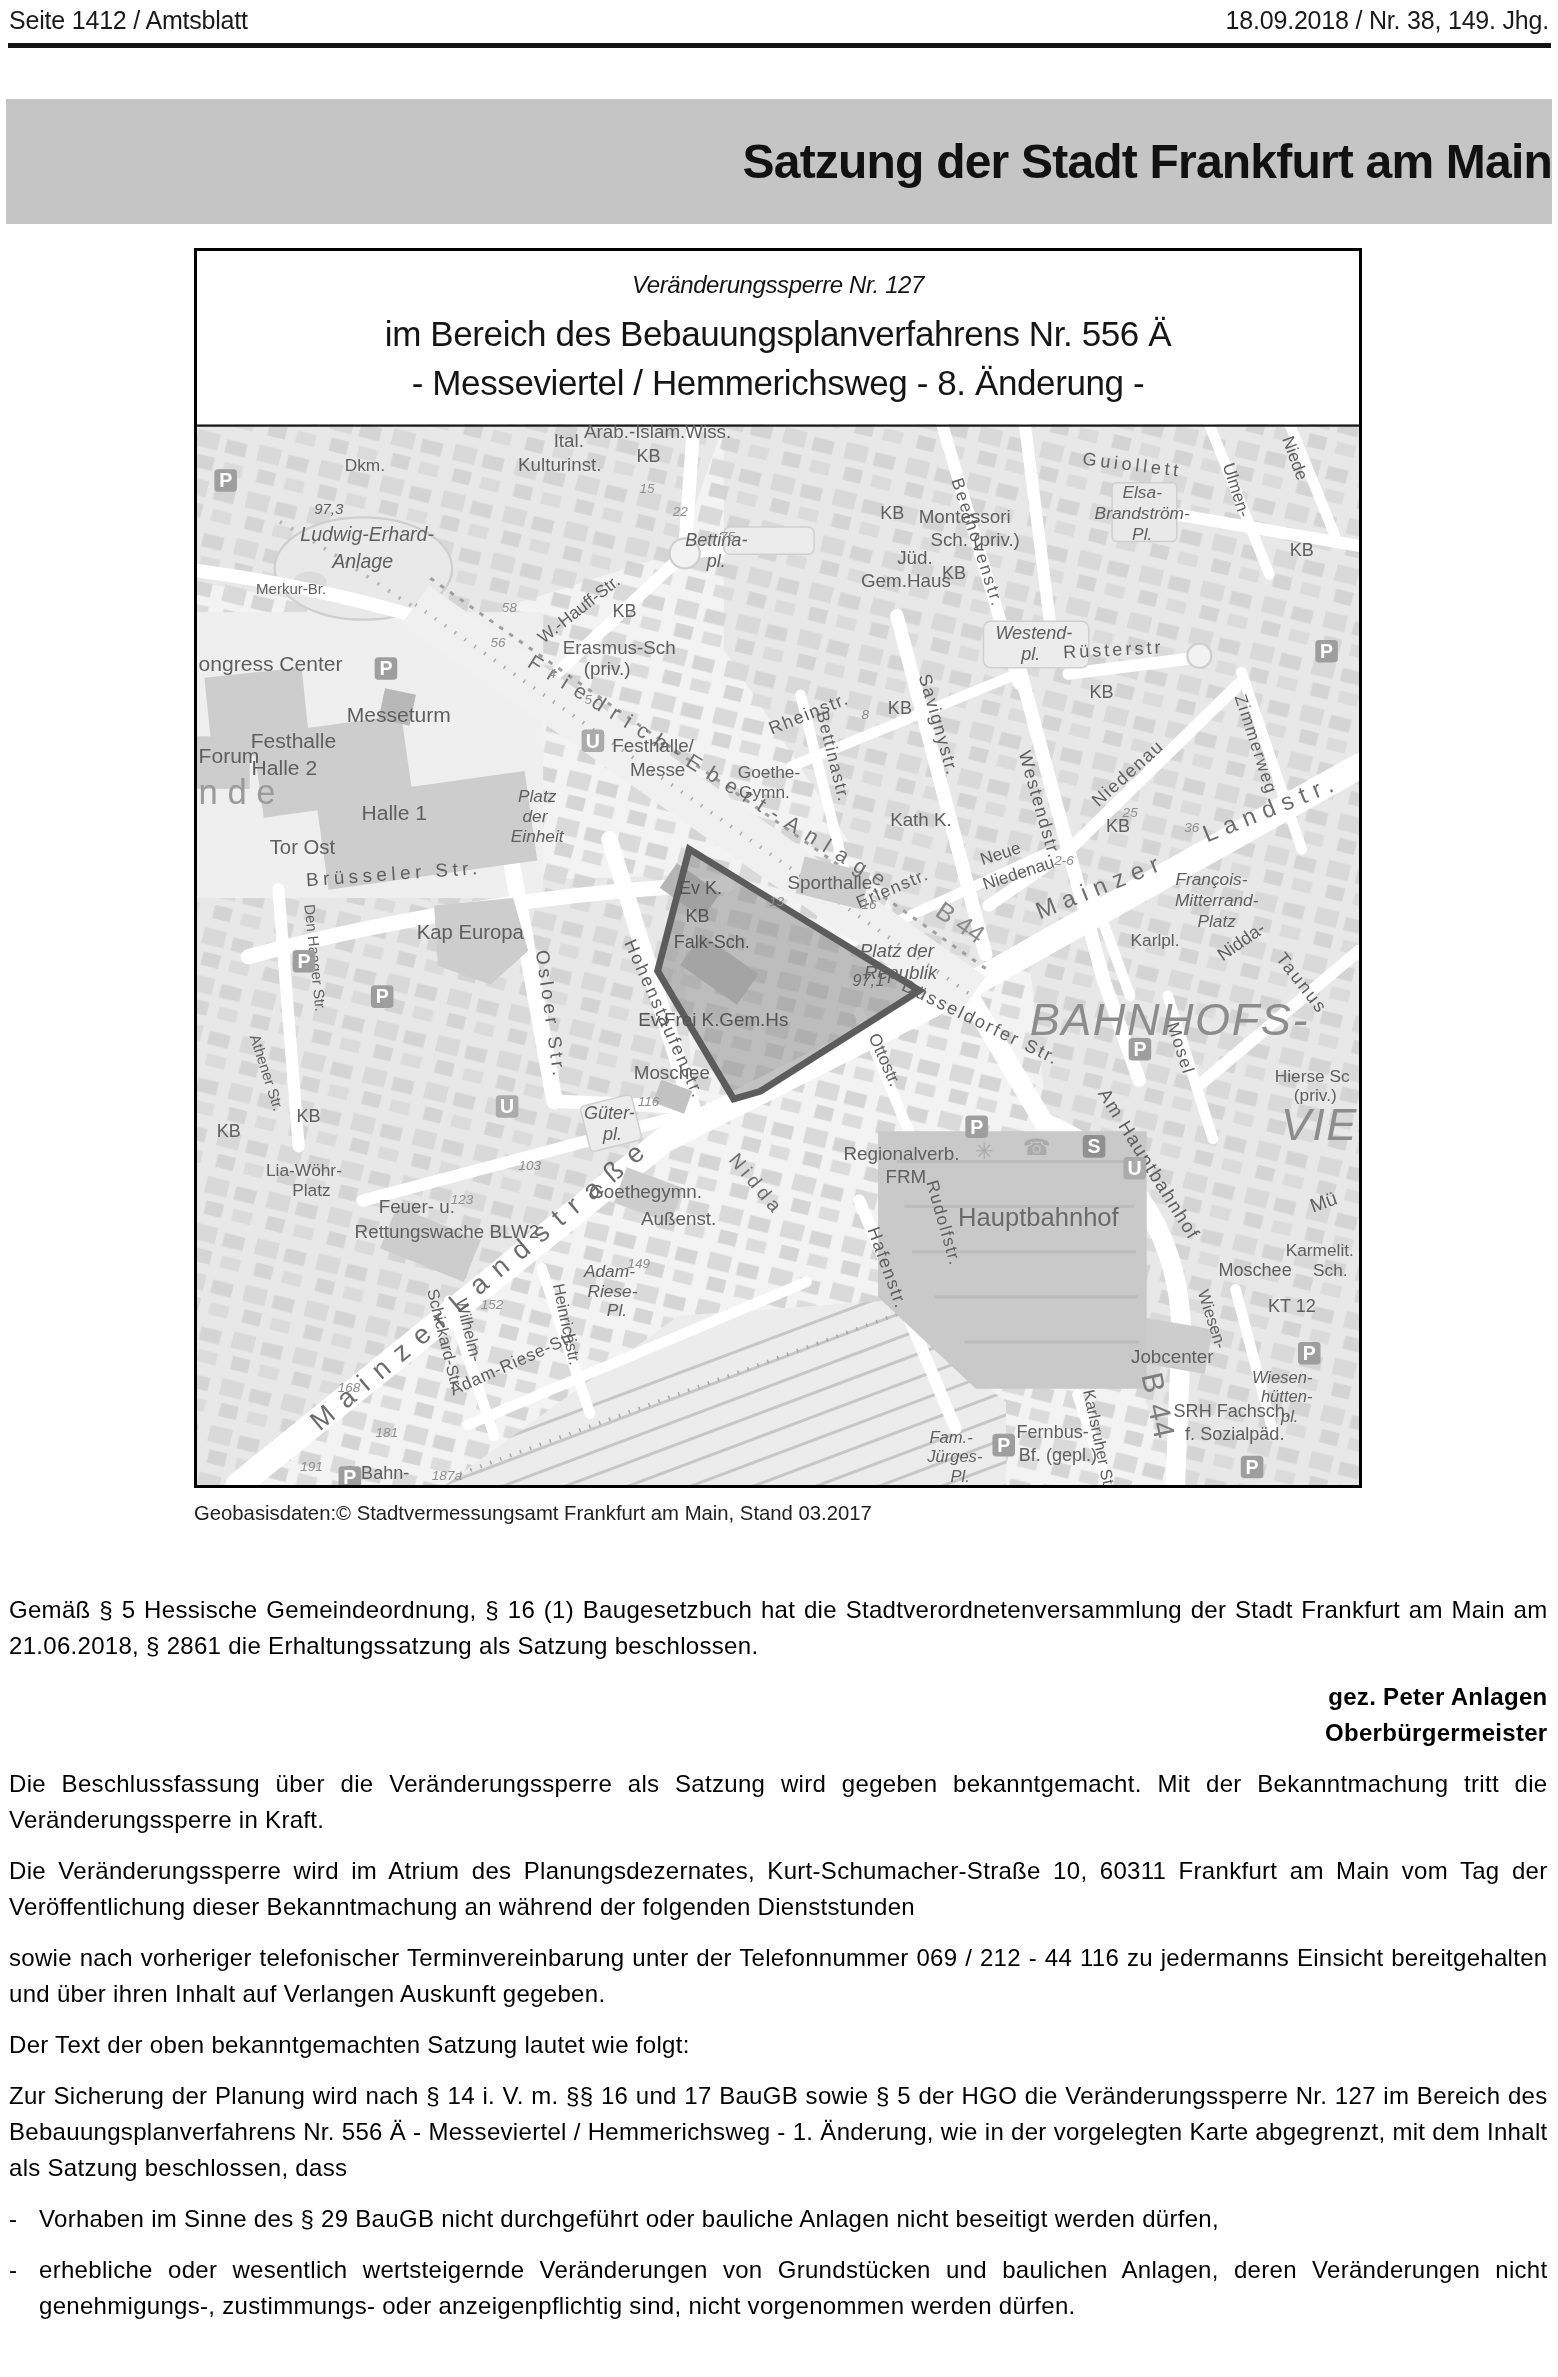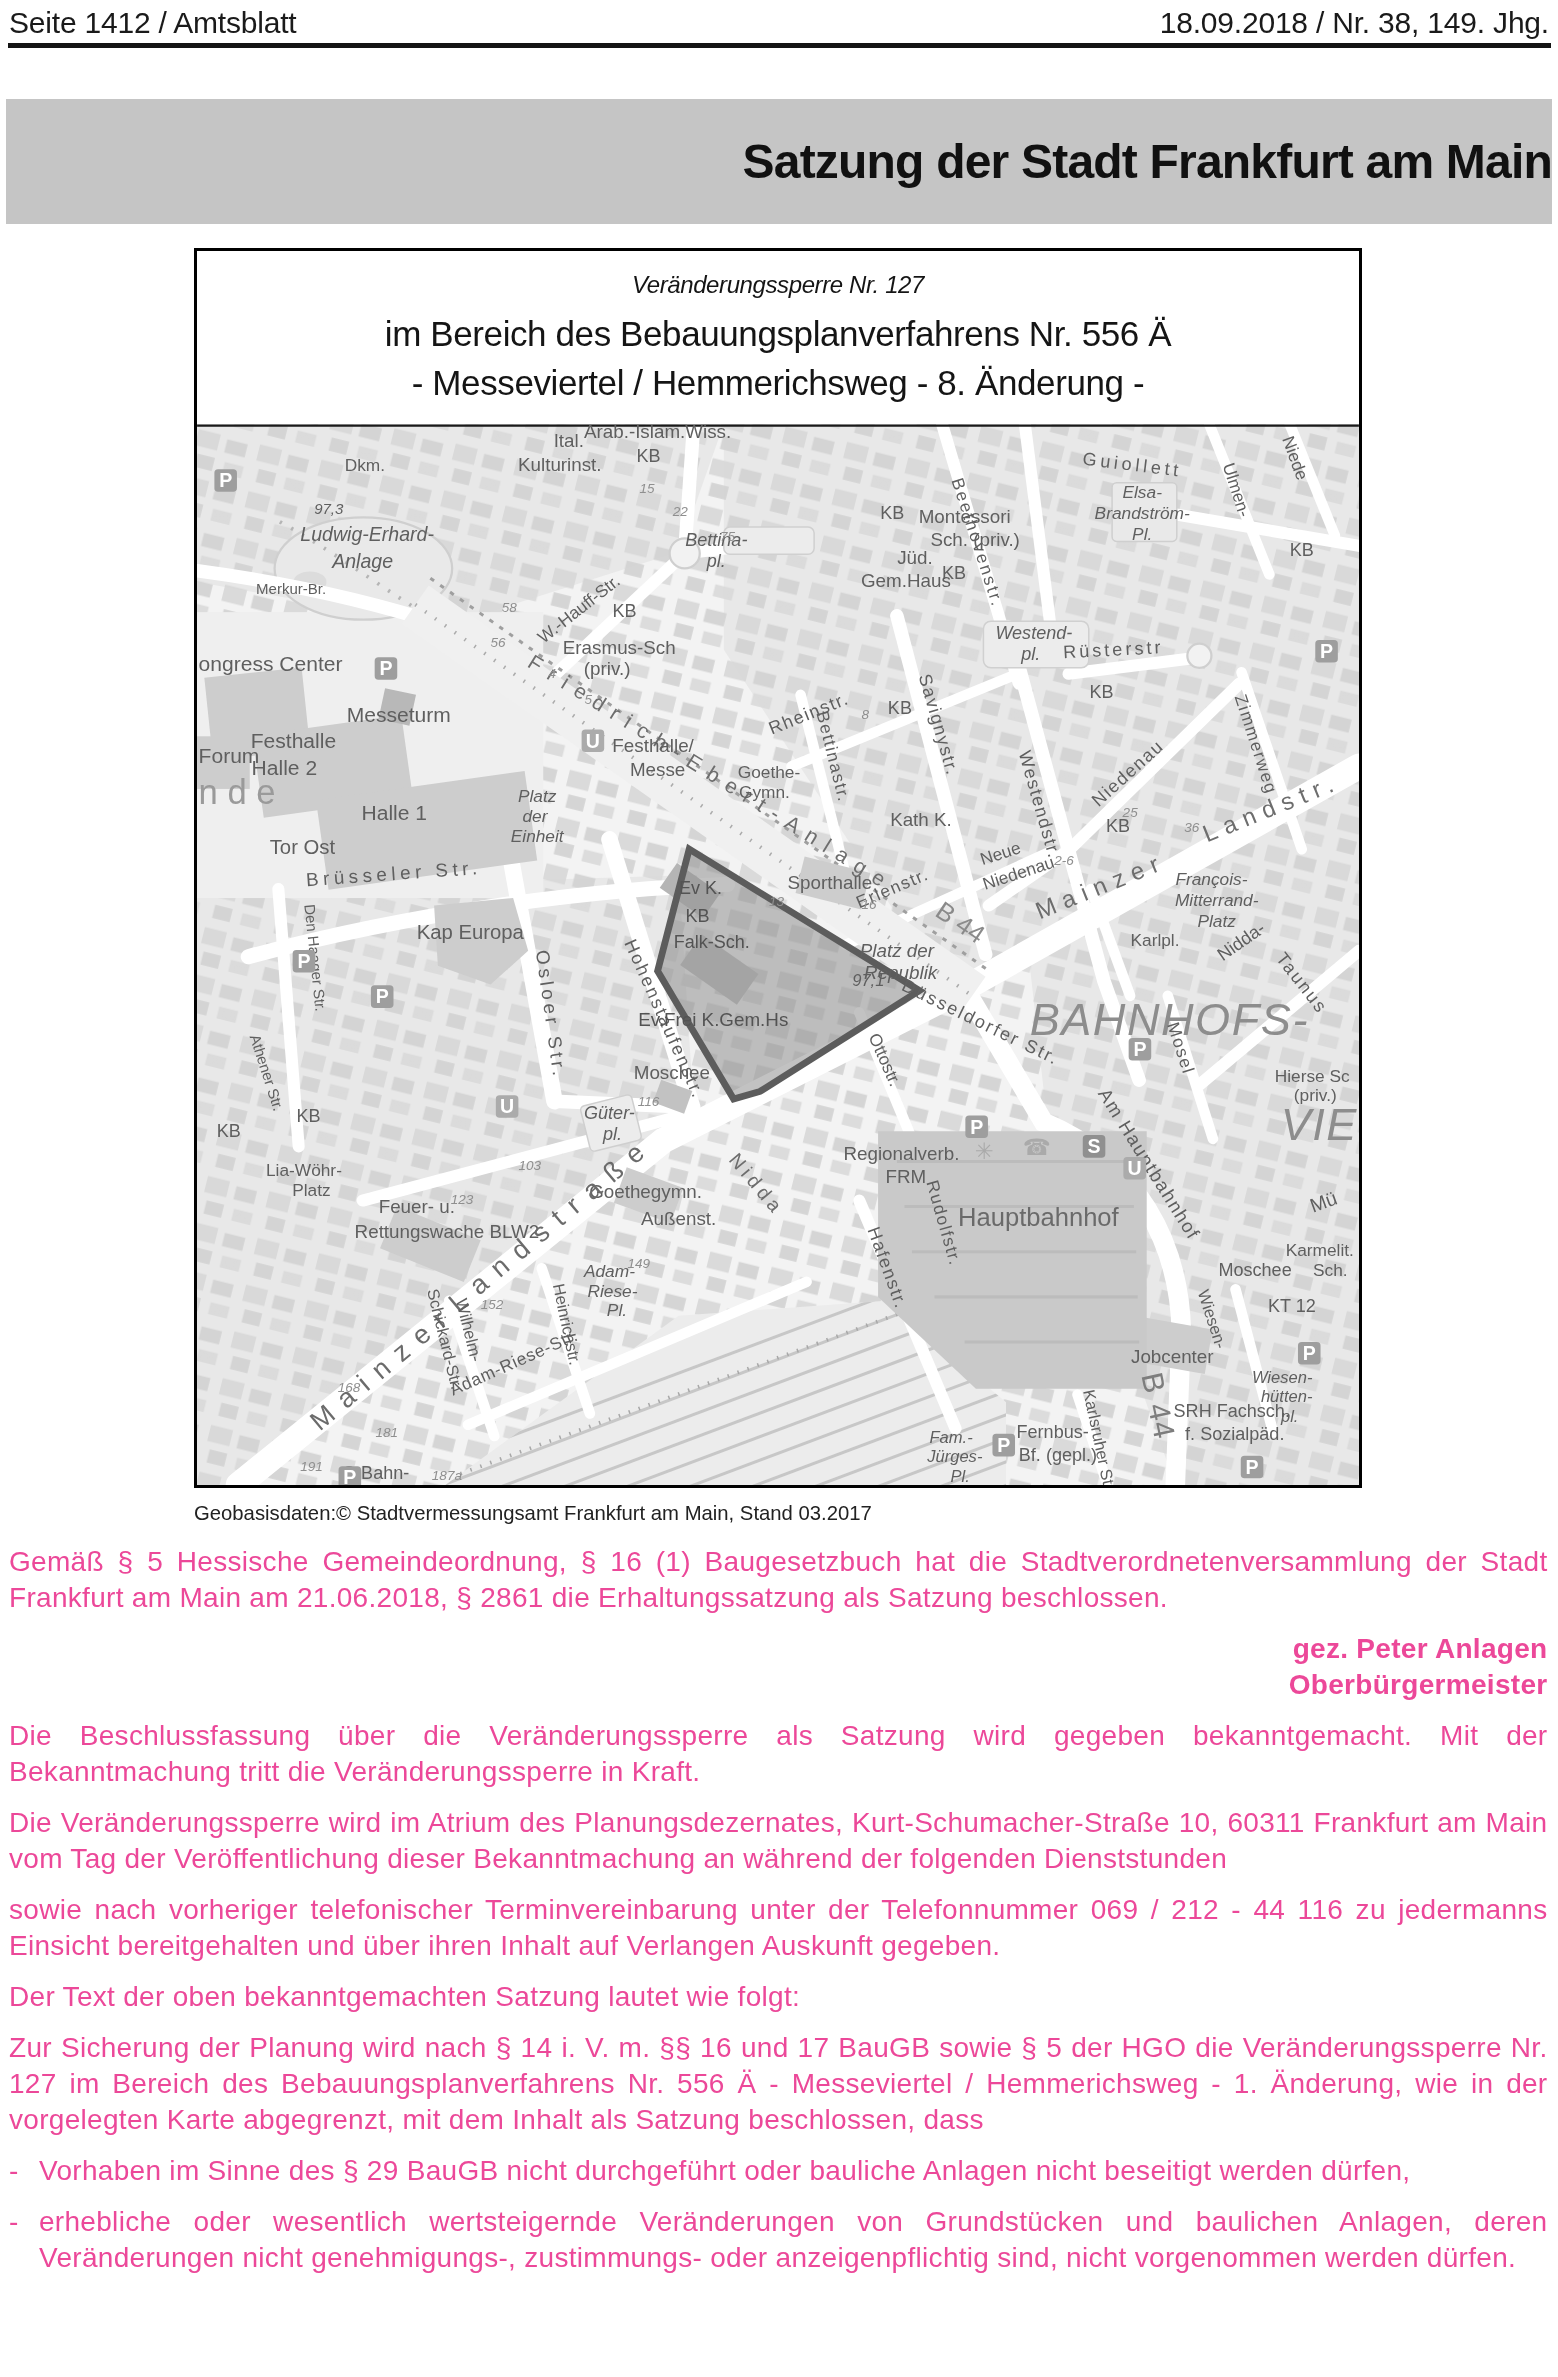--- a/index.html
+++ b/index.html
@@ -1,32 +1,32 @@
 <!DOCTYPE html>
 <html style="font-size:12px"><head>
 <meta charset="utf-8">
 <style>
   html,body{margin:0;padding:0;background:#ffffff;}
   .page{position:relative;width:1558px;height:2377px;background:#fff;
         font-family:"Liberation Sans",sans-serif;color:#1a1a1a;overflow:hidden;}
   .hdr{position:absolute;top:6px;left:9px;right:9px;display:flex;
-       justify-content:space-between;font-size:30px;letter-spacing:-0.2px;}
+       justify-content:space-between;font-size:25px;letter-spacing:-0.2px;}
   .rule{position:absolute;top:43px;left:7.5px;right:7.5px;height:4.5px;background:#141414;}
   .banner{position:absolute;top:99px;left:6px;right:6px;height:125px;background:#c5c5c5;
           display:flex;align-items:center;justify-content:flex-end;}
   .banner-title{font-size:48px;font-weight:bold;letter-spacing:-0.8px;color:#111;}
   .lawbox{position:absolute;left:194px;top:248px;width:1162px;border:3.8px solid #000;background:#fff;}
   .boxtitles{height:173px;text-align:center;padding-top:19.6px;box-sizing:border-box;}
   .bt1{font-size:24px;letter-spacing:-0.4px;margin-bottom:15px;color:#151515;font-style:italic;}
   .bt2,.bt3{font-size:35px;letter-spacing:-0.4px;margin-bottom:9px;color:#151515;}
   .mapwrap{position:relative;width:1162px;height:1061px;}
   svg text{font-family:"Liberation Sans",sans-serif;}
   .caption{position:absolute;left:194px;top:1502px;font-size:20.3px;color:#222;}
-  .bodytext{position:absolute;left:9px;right:10.5px;top:1544px;font-size:28px;
-            letter-spacing:0.3px;line-height:36px;text-align:justify;color:#ec4899;}
+  .bodytext{position:absolute;left:9px;right:10.5px;top:1592px;font-size:24px;
+            letter-spacing:0.3px;line-height:36px;text-align:justify;color:#000000;}
   .bodytext p{margin:0 0 15px 0;}
   .sig{text-align:right;font-weight:bold;margin:0 0 15px 0;}
   .sig div{line-height:36px;}
   .bullet{display:flex;margin:0 0 15px 0;}
   .bullet .mk{width:30px;flex:none;}
   .bullet .tx{flex:1;text-align:justify;}
 </style>
 </head>
 <body>
 

